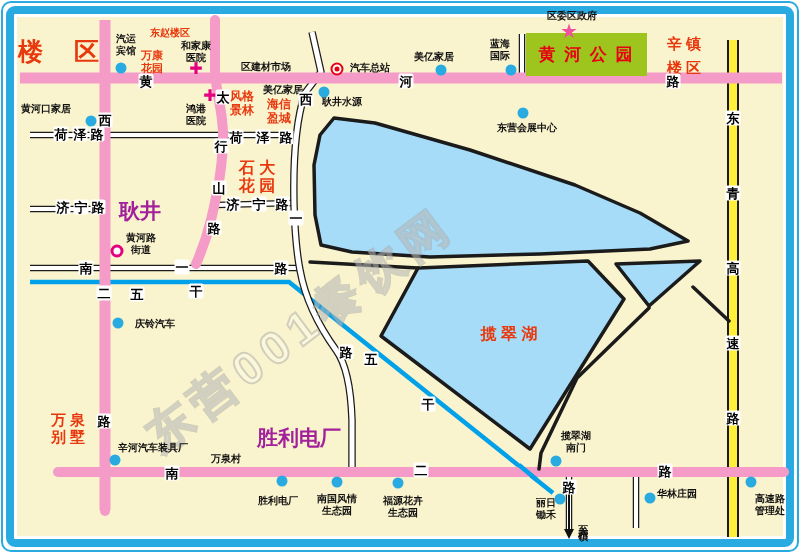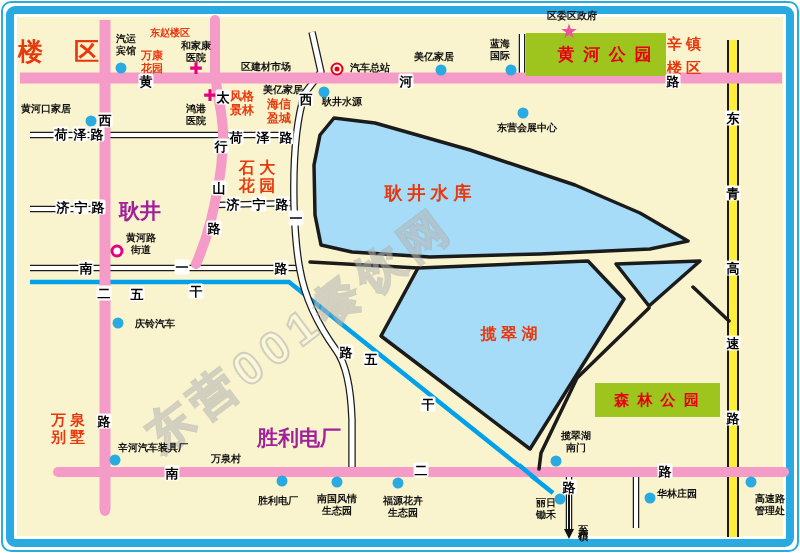--- a/index.html
+++ b/index.html
@@ -92,25 +92,22 @@
 
     <g>
       <path class="arrow-line" d="M569,494 V530"></path>
       <polygon class="arrow-head" points="564,529 574,529 569,539"></polygon>
     </g>
   </svg>
 
   <div id="watermark">东营001餐饮网</div>
 
   <div id="labels-layer">
-      <div class="park" style="left: 526px; top: 33px; width: 121px; height: 43px; font-size: 17px; padding-left: 19px;">
+      <div class="park" style="left: 526px; top: 33px; width: 121px; height: 43px; font-size: 17px;">
         <span>黄 河 公 园</span>
-      </div>
-      <div class="park" style="left: 595px; top: 383px; width: 125px; height: 34px; font-size: 15px;">
-        <span>森 林 公 园</span>
       </div>
       <div class="lbl area" style="left: 60px; top: 51px; font-size: 25px; letter-spacing: 3px;">
         <div>楼　区</div>
       </div>
       <div class="lbl area" style="left: 170px; top: 33px; font-size: 10px;">
         <div>东赵楼区</div>
       </div>
       <div class="lbl area" style="left: 152px; top: 62px; font-size: 11px;">
         <div>万康</div>
         <div>花园</div>
@@ -123,23 +120,20 @@
         <div>海信</div>
         <div>盈城</div>
       </div>
       <div class="lbl area" style="left: 257px; top: 177px; font-size: 16px;">
         <div>石 大</div>
         <div>花 园</div>
       </div>
       <div class="lbl area" style="left: 684px; top: 56px; font-size: 15px; line-height: 1.6;">
         <div>辛 镇</div>
         <div>楼 区</div>
-      </div>
-      <div class="lbl area" style="left: 428px; top: 193px; font-size: 18px;">
-        <div>耿 井 水 库</div>
       </div>
       <div class="lbl area" style="left: 509px; top: 334px; font-size: 16px;">
         <div>揽 翠 湖</div>
       </div>
       <div class="lbl area" style="left: 68px; top: 428px; font-size: 15px;">
         <div>万 泉</div>
         <div>别 墅</div>
       </div>
       <div class="lbl area" style="left: 140px; top: 211px; font-size: 21px; color: rgb(162, 33, 155);">
         <div>耿井</div>

